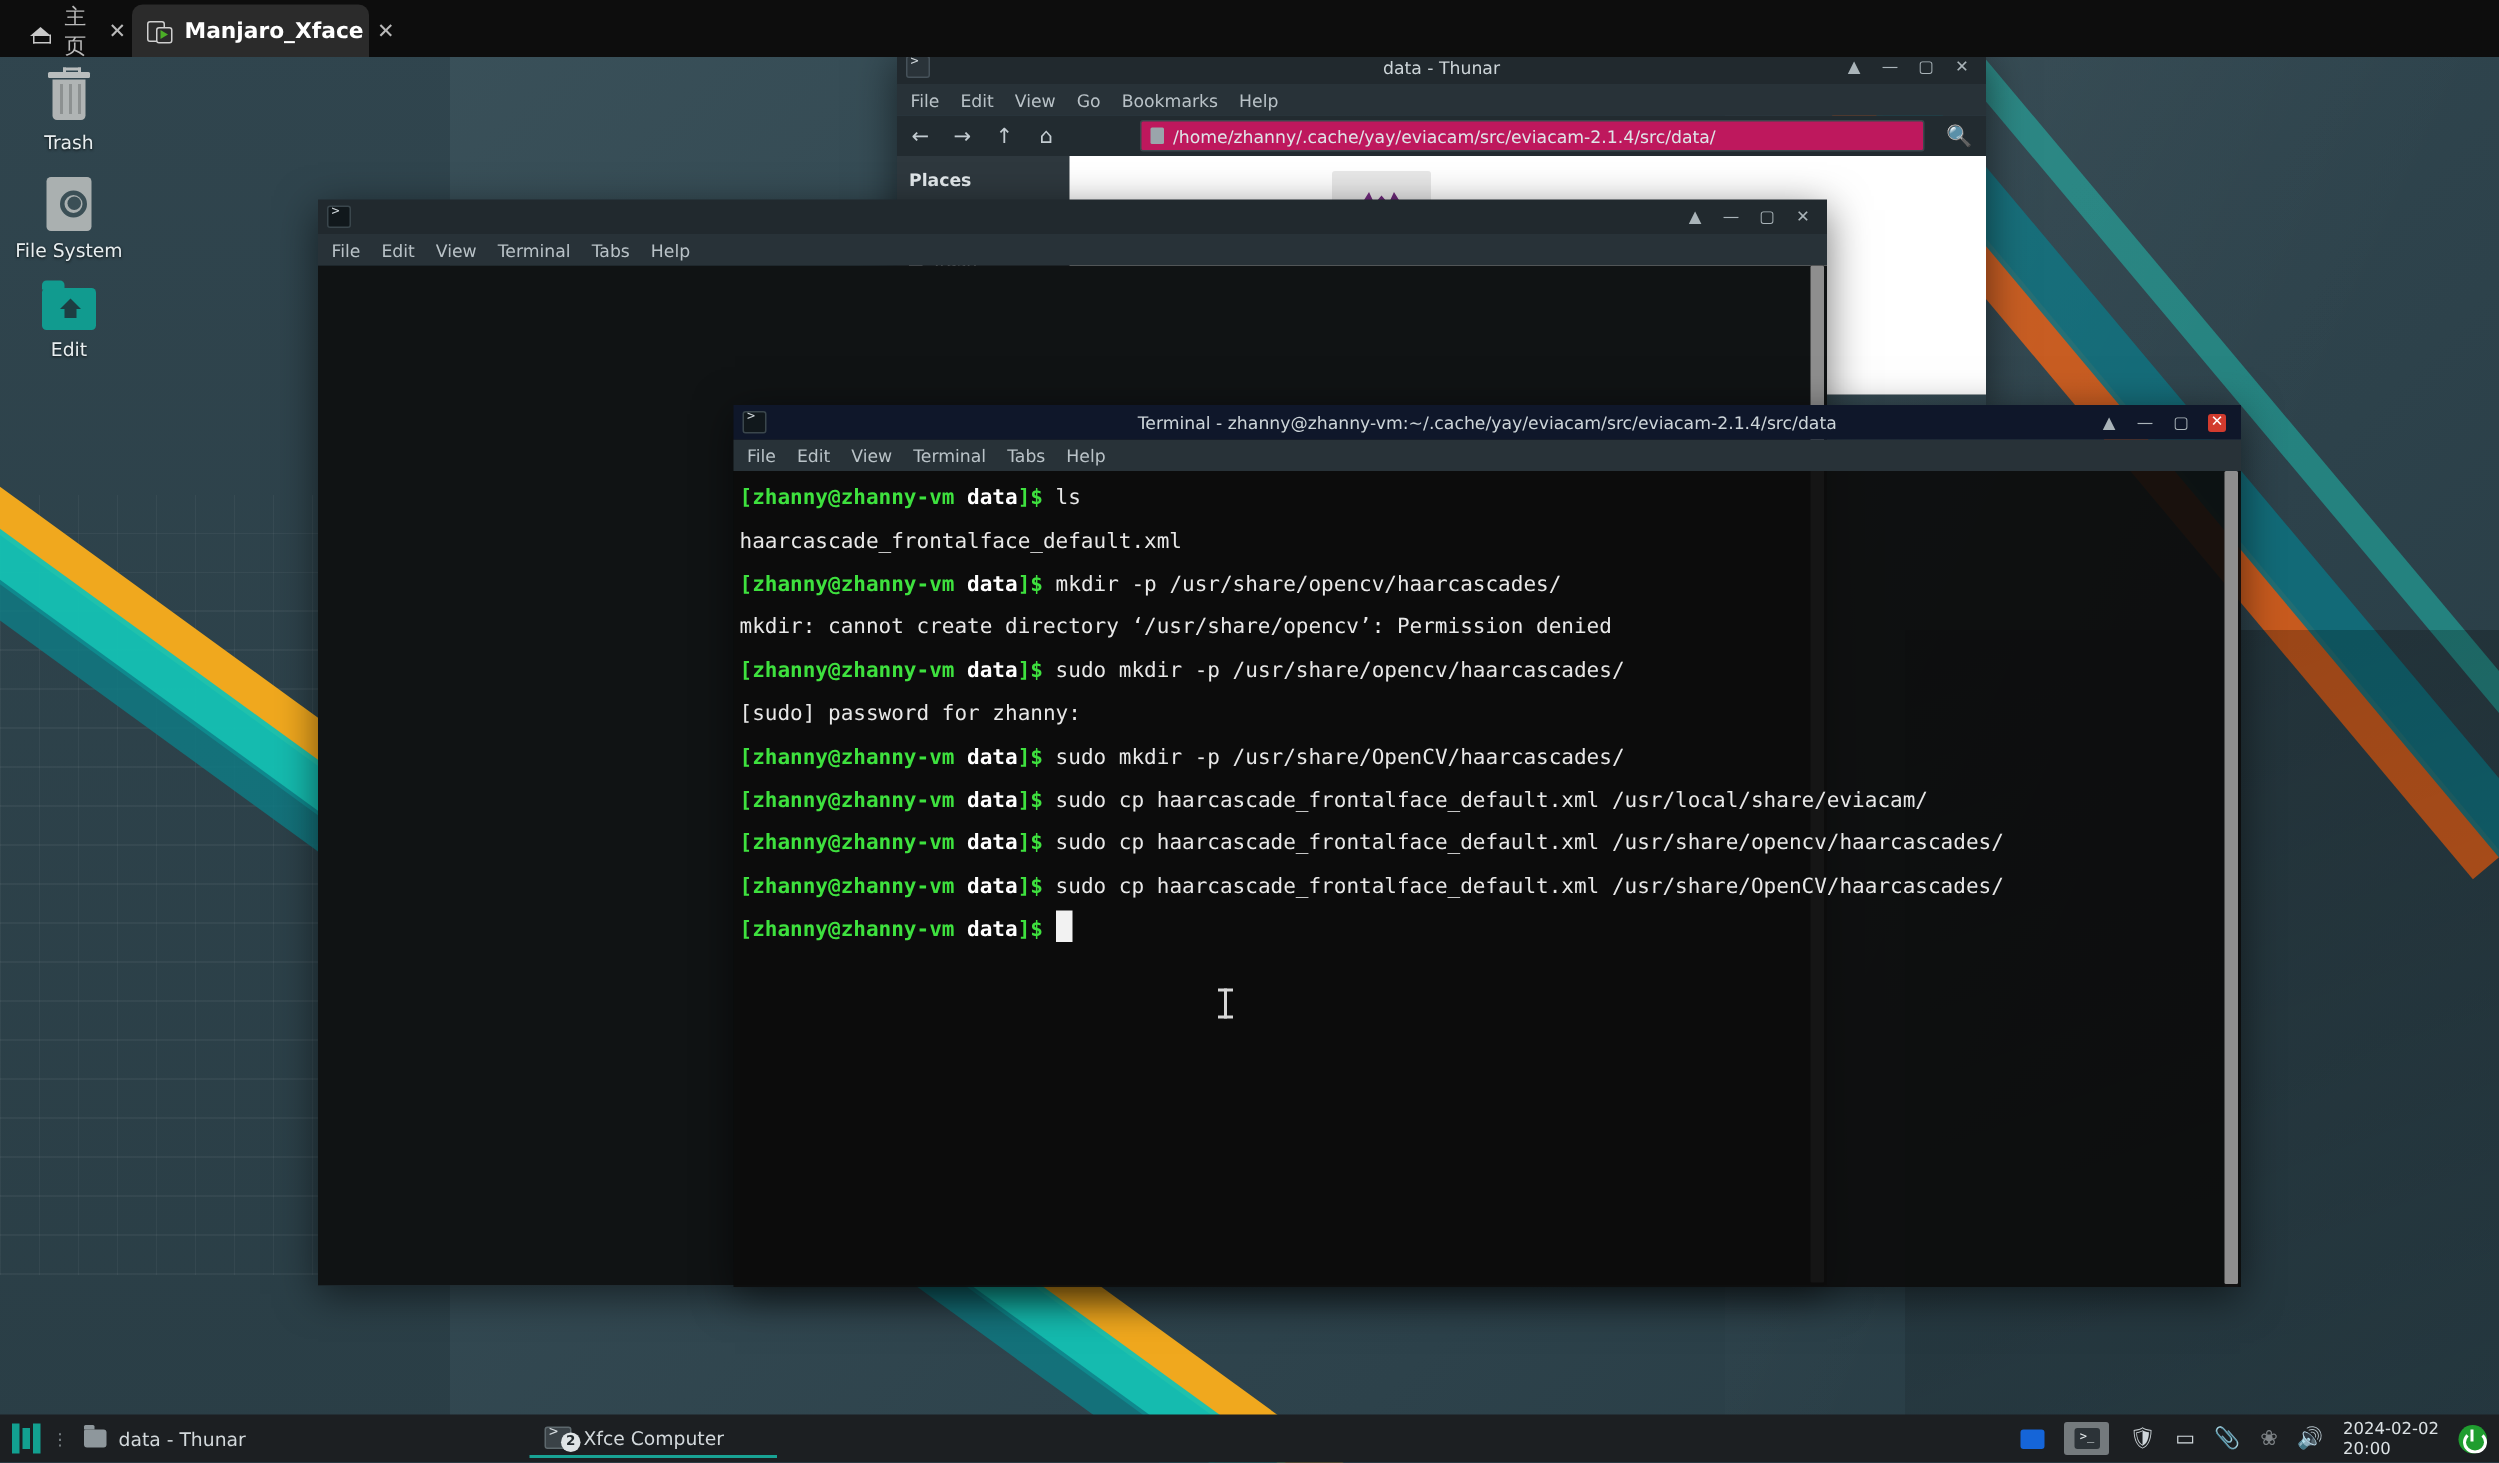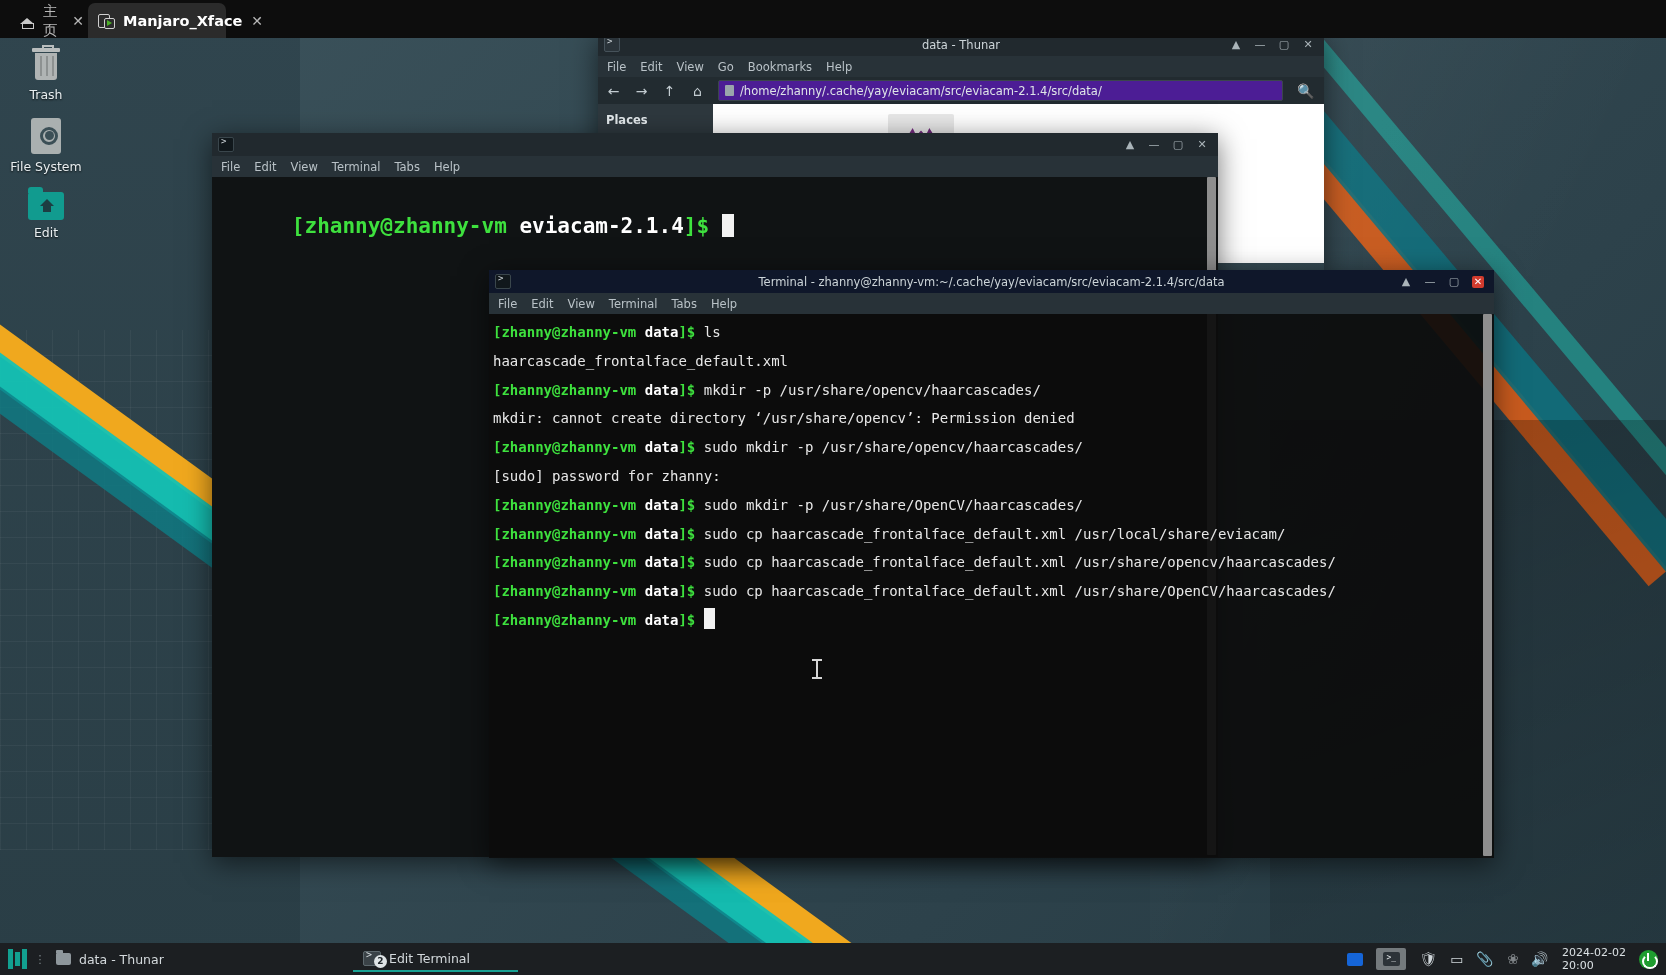--- a/index.html
+++ b/index.html
@@ -30,21 +30,21 @@
   .wp-dark-lr{position:absolute;left:1270px;top:420px;width:400px;height:560px;
     background:linear-gradient(160deg,rgba(0,0,0,.25),rgba(0,0,0,.05));}
   .wp-logo{position:absolute;left:700px;top:520px;font-size:46px;letter-spacing:1px;
     color:rgba(0,0,0,.30);font-family:"DejaVu Sans",sans-serif;}
 
   
   #tabstrip{position:absolute;left:0;top:0;width:1666px;height:38px;background:#0d0d0d;z-index:60;}
   .tab{position:absolute;top:3px;height:35px;display:flex;align-items:center;gap:9px;
     padding:0 10px;box-sizing:border-box;color:#cfcfcf;font-size:14.5px;}
   .tab.inactive{left:10px;width:84px;color:#b9b9b9;}
-  .tab.active{left:88px;width:138px;background:#2b2b2b;border-radius:7px 7px 0 0;color:#fff;font-weight:bold;}
+  .tab.active{left:88px;width:158px;background:#2b2b2b;border-radius:7px 7px 0 0;color:#fff;font-weight:bold;}
   .tab .tclose{margin-left:auto;font-size:14px;color:#b9b9b9;}
   .home-ic{width:14px;height:14px;position:relative;flex:none;}
   .home-ic:before{content:"";position:absolute;left:0;top:4px;width:0;height:0;
     border-left:7px solid transparent;border-right:7px solid transparent;border-bottom:6px solid #c9c9c9;}
   .home-ic:after{content:"";position:absolute;left:2px;top:9px;width:10px;height:5px;border:1px solid #c9c9c9;border-top:0;}
   .vm-ic{width:16px;height:14px;position:relative;flex:none;}
   .vm-ic .sq{position:absolute;left:0;top:0;width:10px;height:12px;border:1.6px solid #cfcfcf;border-radius:2px;}
   .vm-ic .pl{position:absolute;left:6px;top:4px;width:9px;height:9px;background:#2b2b2b;border:1.6px solid #cfcfcf;border-radius:2px;}
   .vm-ic .tri{position:absolute;left:9px;top:6px;width:0;height:0;border-top:3px solid transparent;
     border-bottom:3px solid transparent;border-left:5px solid #4caf27;}
@@ -100,22 +100,22 @@
   #term-back .tb-body{background:#101314;height:680px;position:relative;overflow:hidden;}
   #term-back .term-body{font-size:21px;line-height:30px;color:#f0f0f0;}
   
   #term-front{left:489px;top:270px;width:1005px;height:588px;}
   #term-front .tb-body{background:rgba(12,12,12,.93);height:544px;position:relative;overflow:hidden;}
 
   
   #thunar{left:598px;top:33px;width:726px;height:237px;}
   #thunar .pathbar{height:27px;background:#222b30;display:flex;align-items:center;gap:13px;padding:0 8px;}
   .navbtn{color:#c3ccd1;font-size:14px;width:15px;text-align:center;}
-  .pathfield{flex:1;height:19px;background:#4c1d95;border:1px solid #3b464c;border-radius:2px;
-    display:flex;align-items:center;gap:6px;padding:0 6px;color:#dfe5e8;font-size:11.5px;}
+  .pathfield{flex:1;height:19px;background:#be185d;border:1px solid #3b464c;border-radius:2px;
+    display:flex;align-items:center;gap:6px;padding:0 6px;color:#dfe5e8;font-size:11.5px;margin-left:42px;}
   .pf-ic{width:9px;height:11px;background:#9aa5ab;border-radius:1px;flex:none;}
   .searchic{width:20px;text-align:center;color:#cfd6da;font-size:14px;}
   #thunar .th-main{display:flex;height:159px;background:#2e383e;}
   .th-side{width:115px;background:#2e383e;color:#c9d1d6;font-size:11.5px;padding:6px 0 0 8px;box-sizing:border-box;}
   .th-head{font-weight:bold;color:#e4eaed;margin:3px 0 4px;font-size:11.5px;}
   .th-item{display:flex;align-items:center;gap:6px;height:17px;color:#c3ccd1;}
   .th-sq{width:10px;height:10px;border:1.4px solid #aab4ba;border-radius:2px;flex:none;}
   .th-sq.filled{background:#aab4ba;}
   .th-cl{width:10px;height:10px;border:1.4px solid #aab4ba;border-radius:50%;flex:none;}
   .th-tr{width:9px;height:10px;background:#b4bdc2;border-radius:1px 1px 2px 2px;flex:none;}
@@ -295,23 +295,20 @@
   </div>
   <div class="menubar">
     <span>File</span>
     <span>Edit</span>
     <span>View</span>
     <span>Terminal</span>
     <span>Tabs</span>
     <span>Help</span>
   </div>
   <div class="tb-body">
-    <div class="term-body">
-      <span class="pgreen">[zhanny@zhanny-vm </span><span class="pwhite">eviacam-2.1.4</span><span class="pgreen">]$ </span><span style="display:inline-block;width:12px;height:23px;background:#f2f2f2;vertical-align:-4px;"></span>
-    </div>
     <div class="scrollbar" style="top:0;bottom:0;"></div>
     <div class="scrollthumb" style="top:0;height:678px;"></div>
   </div>
 </div>
 
 <div class="win" id="term-front">
   <div class="titlebar active">
     <span class="tb-ic"></span>
     <span class="tb-title">Terminal - zhanny@zhanny-vm:~/.cache/yay/eviacam/src/eviacam-2.1.4/src/data</span>
     <span class="tb-btns">
@@ -345,21 +342,21 @@
       <i></i>
     </div>
   <div class="tb-grip">⋮</div>
   <div class="tbtn w1">
     <span class="tb-fold"></span>
     <span>data - Thunar</span>
   </div>
   <div class="tbtn w2" style="margin-left:142px;">
     <span class="tb-term"></span>
     <span class="tb-badge">2</span>
-    <span>Edit Terminal</span>
+    <span>Xfce Computer</span>
   </div>
   <div id="tray">
     <span class="tray-win"></span>
     <span class="tray-term2"></span>
     <span class="tray-ic">🛡</span>
     <span class="tray-ic">▭</span>
     <span class="tray-ic">📎</span>
     <span class="tray-ic" style="opacity:.55;">❀</span>
     <span class="tray-ic">🔊</span>
     <span class="clock">

